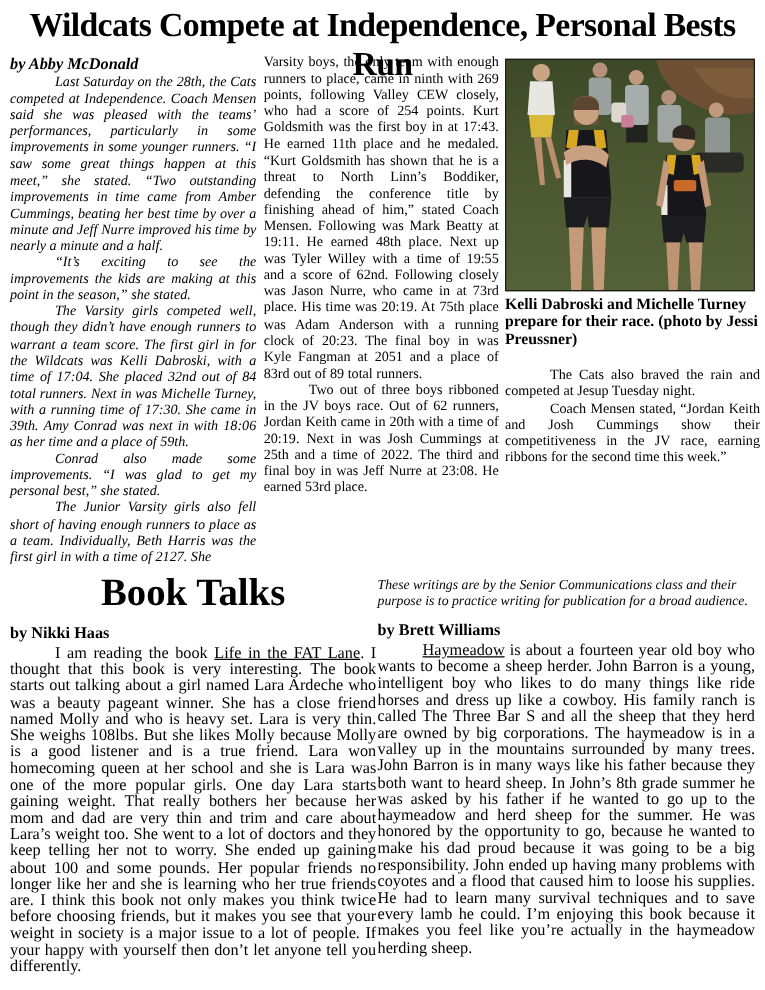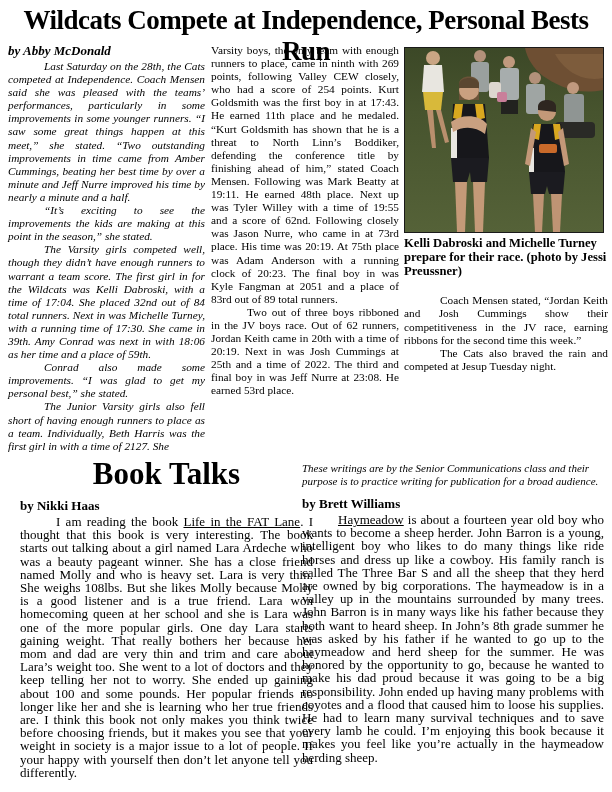--- a/index.html
+++ b/index.html
@@ -19,21 +19,21 @@
   .body p{
     margin:0;text-indent:36px;text-align:justify;
     font-size:11.3px;line-height:13.1px;
   }
   .cont p:first-child{text-indent:0;}
   .photo-frame{
     width:198px;height:184px;border:1px solid #1a1a1a;overflow:hidden;
     margin:3px 0 4px 0;background:#44512e;
   }
   .caption{font-weight:bold;font-size:12.6px;line-height:13.8px;margin:1px 0 16px 0;}
-  .bt-left{position:absolute;left:20px;top:457px;width:293px;}
+  .bt-left{position:absolute;left:8px;top:457px;width:293px;}
   .bt-right{position:absolute;left:302px;top:462px;width:302px;}
   .bt-title{text-align:center;font-size:31px;font-weight:bold;margin:0 0 8px 0;line-height:34px;}
   .bt-note{font-style:italic;font-size:11px;line-height:13px;margin:0 0 9px 0;}
   .bt-body p{font-size:13px;line-height:13.2px;}
   .u{text-decoration:underline;}
 </style>
 </head>
 <body>
 
 <div class="page">
@@ -136,22 +136,22 @@
 
           <path d="M124 124 L160 124 L158 146 L144 146 L142 138 L140 146 L126 146 Z" fill="#1b1b20"></path>
 
           <path d="M128 146 L139 146 L137 184 L130 184 Z" fill="#bf9474"></path>
           <path d="M146 146 L157 146 L155 184 L148 184 Z" fill="#bf9474"></path>
         </g>
       </svg>
     </div>
     <p class="caption">Kelli Dabroski and Michelle Turney prepare for their race. (photo by Jessi Preussner)</p>
     <div class="body">
+        <p><span>The Cats also braved the rain and competed at Jesup Tuesday night.</span></p>
         <p><span>Coach Mensen stated, “Jordan Keith and Josh Cummings show their competitiveness in the JV race, earning ribbons for the second time this week.”</span></p>
-        <p><span>The Cats also braved the rain and competed at Jesup Tuesday night.</span></p>
       </div>
   </div>
 
   <div class="bt-left">
     <h2 class="bt-title">Book Talks</h2>
     <p class="byline">by Nikki Haas</p>
     <div class="body bt-body">
         <p><span>I am reading the book </span><span class="u">Life in the FAT Lane</span><span>. I thought that this book is very interesting. The book starts out talking about a girl named Lara Ardeche who was a beauty pageant winner. She has a close friend named Molly and who is heavy set. Lara is very thin. She weighs 108lbs. But she likes Molly because Molly is a good listener and is a true friend. Lara won homecoming queen at her school and she is Lara was one of the more popular girls. One day Lara starts gaining weight. That really bothers her because her mom and dad are very thin and trim and care about Lara’s weight too.  She went to a lot of doctors and they keep telling her not to worry. She ended up gaining about 100 and some pounds. Her popular friends no longer like her and she is learning who her true friends are. I think this book not only makes you think twice before choosing friends, but it makes you see that your weight in society is a major issue to a lot of people. If your happy with yourself then don’t let anyone tell you differently.</span></p>
       </div>
   </div>

